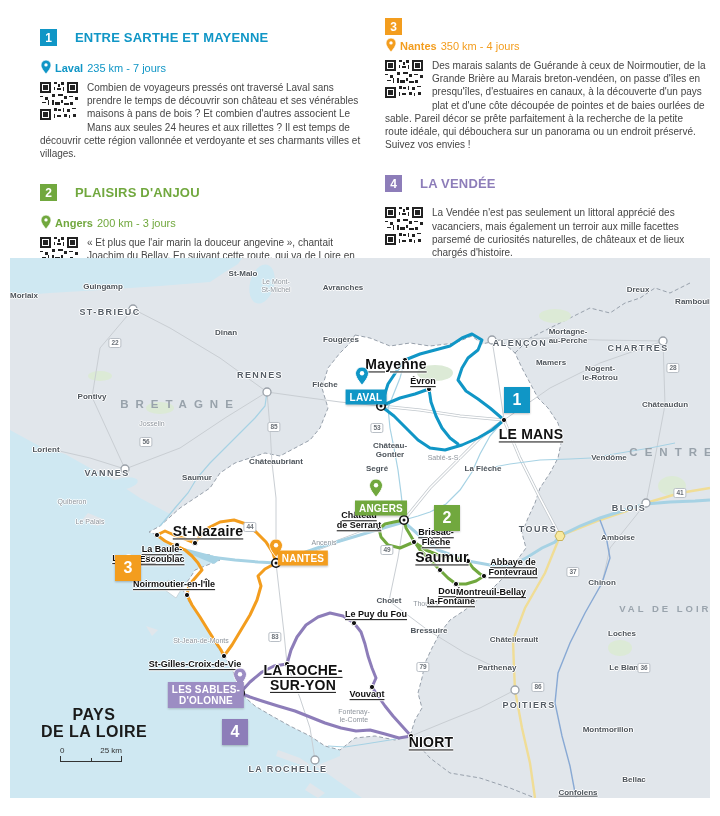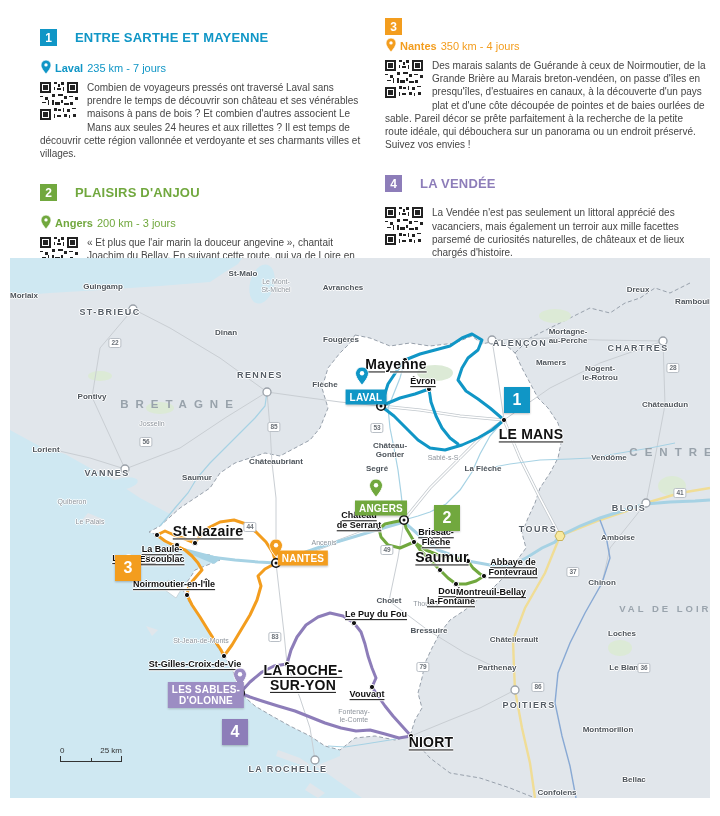--- a/index.html
+++ b/index.html
@@ -474,21 +474,21 @@
       <div class="ct ct-city" style="left: 655px; top: 147px;">Châteaudun</div>
       <div class="ct ct-city" style="left: 581px; top: 200px; margin-left: 18px;">Vendôme</div>
       <div class="ct ct-city" style="left: 608px; top: 280px;">Amboise</div>
       <div class="ct ct-city" style="left: 612px; top: 332px; margin-top: 44px;">Loches</div>
       <div class="ct ct-city" style="left: 592px; top: 325px;">Chinon</div>
       <div class="ct ct-city" style="left: 504px; top: 382px;">Châtellerault</div>
       <div class="ct ct-city" style="left: 487px; top: 410px;">Parthenay</div>
       <div class="ct ct-city" style="left: 616px; top: 410px;">Le Blanc</div>
       <div class="ct ct-city" style="left: 598px; top: 472px;">Montmorillon</div>
       <div class="ct ct-city" style="left: 624px; top: 522px;">Bellac</div>
-      <div class="ct ct-city" style="left: 547px; top: 535px;">Confolens</div>
+      <div class="ct ct-city" style="left: 568px; top: 535px; text-decoration: underline;">Confolens</div>
       <div class="ct ct-city" style="left: 379px; top: 343px;">Cholet</div>
       <div class="ct ct-city" style="left: 419px; top: 373px;">Bressuire</div>
       <div class="ct ct-min" style="left: 266px; top: 28px;">Le Mont-
 St-Michel</div>
       <div class="ct ct-min" style="left: 142px; top: 166px;">Josselin</div>
       <div class="ct ct-min" style="left: 62px; top: 244px;">Quiberon</div>
       <div class="ct ct-min" style="left: 80px; top: 264px;">Le Palais</div>
       <div class="ct ct-min" style="left: 314px; top: 285px;">Ancenis</div>
       <div class="ct ct-min" style="left: 434px; top: 200px;">Sablé-s-S.</div>
       <div class="ct ct-min" style="left: 416px; top: 346px;">Thouars</div>
@@ -555,20 +555,24 @@
         </svg></div>
       <div class="clabel" style="left: 293px; top: 300px; background: rgb(243, 157, 30);">NANTES</div>
       <div class="pin" style="left: 230px; top: 432px;"><svg width="13" height="18" viewBox="0 0 13 18">
           <path d="M6.5 0C2.9 0 0 2.9 0 6.5 0 11.2 6.5 18 6.5 18S13 11.2 13 6.5C13 2.9 10.1 0 6.5 0Z" fill="#9c8dc3" stroke="#fff" stroke-width="1"></path>
           <circle cx="6.5" cy="6.3" r="2.2" fill="#fff"></circle>
         </svg></div>
       <div class="clabel" style="left: 196px; top: 437px; background: rgb(156, 141, 195);">LES SABLES-
 D'OLONNE</div>
     </div>
 
+  <div id="map-title">
+    <div class="l1">PAYS</div>
+    <div class="l2">DE LA LOIRE</div>
+  </div>
   <div id="scale">
     <div class="nums">
       <span>0</span>
       <span>25 km</span>
     </div>
     <div class="bar"></div>
   </div>
 </div>
 
 </body></html>

